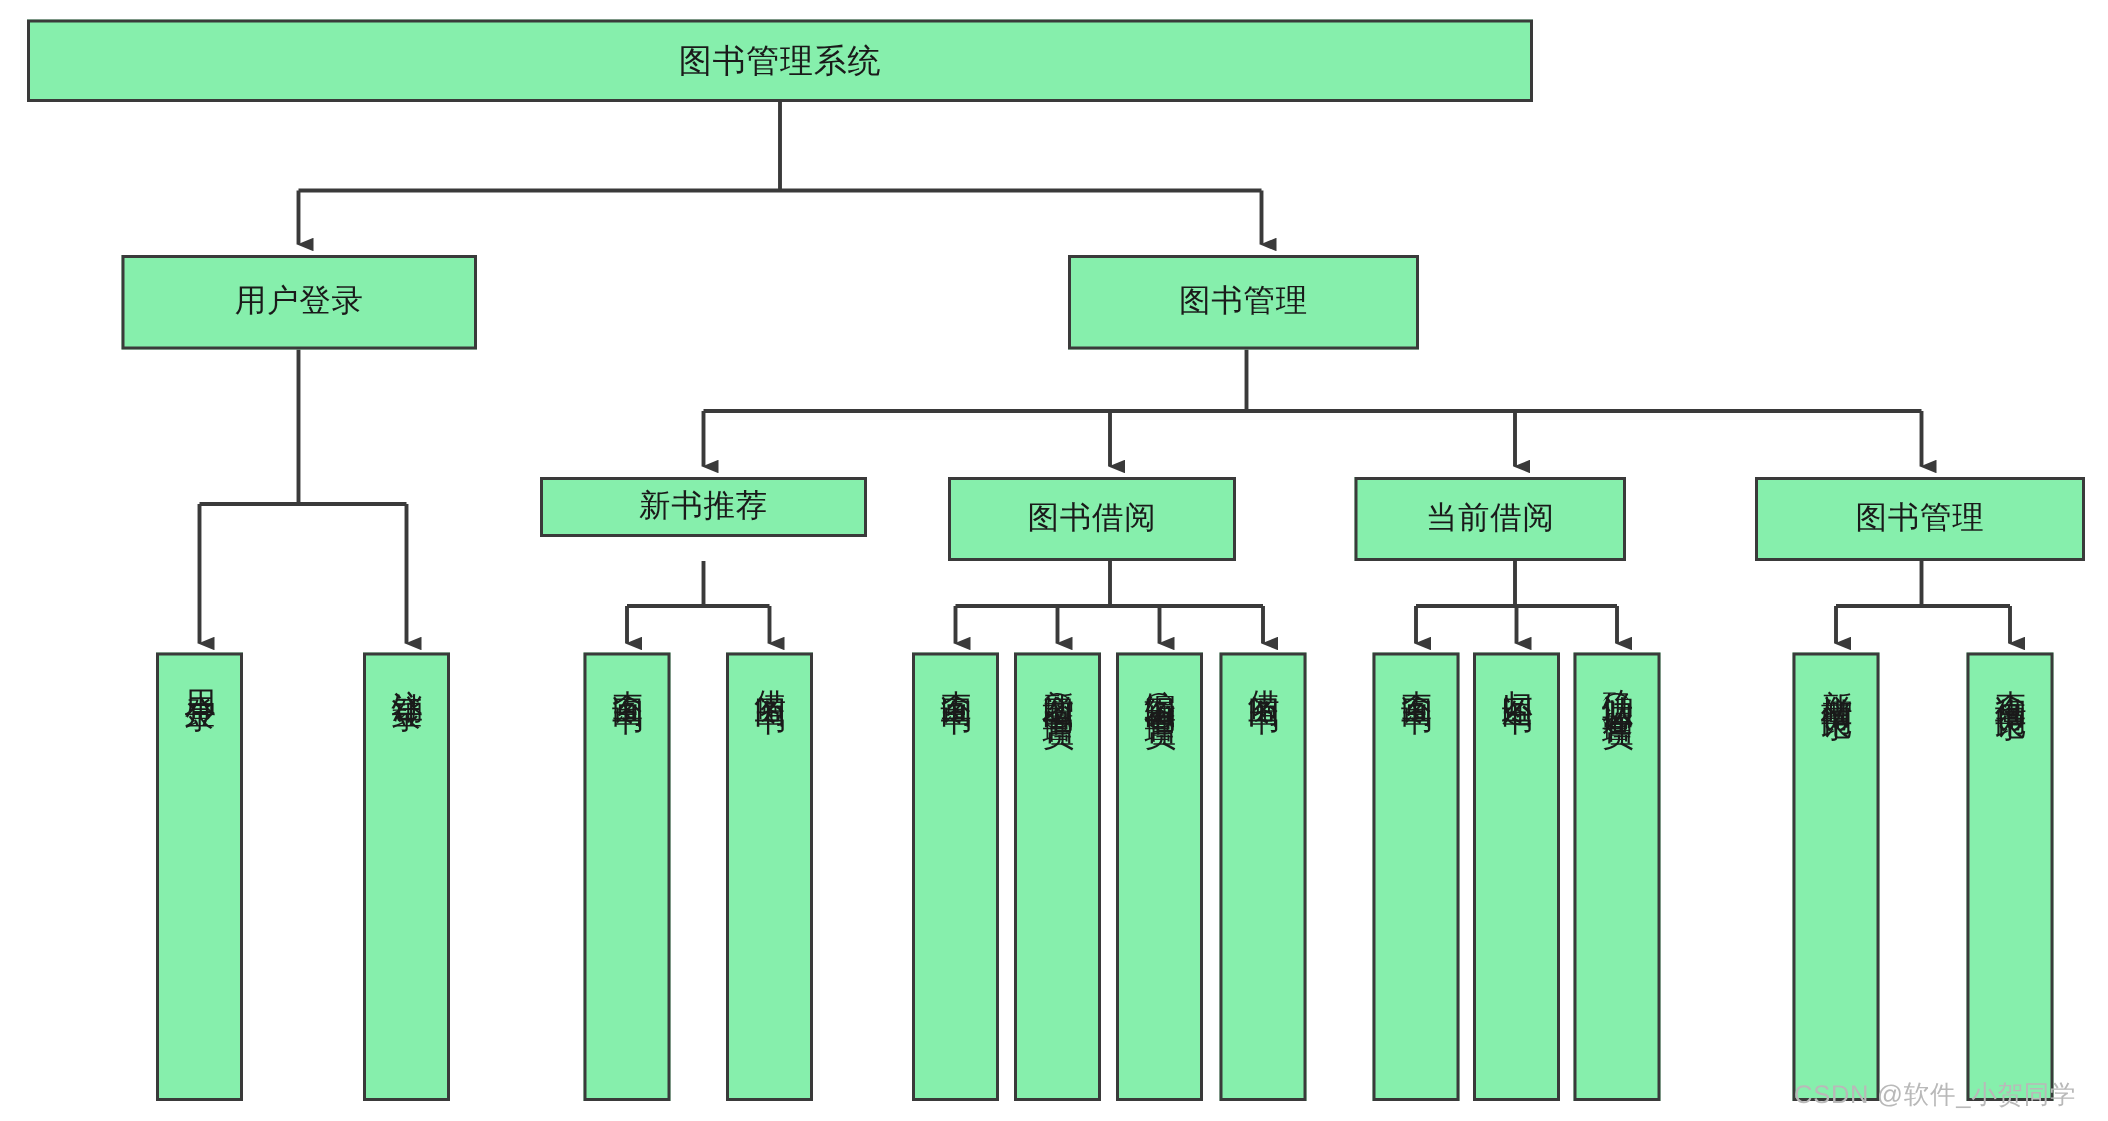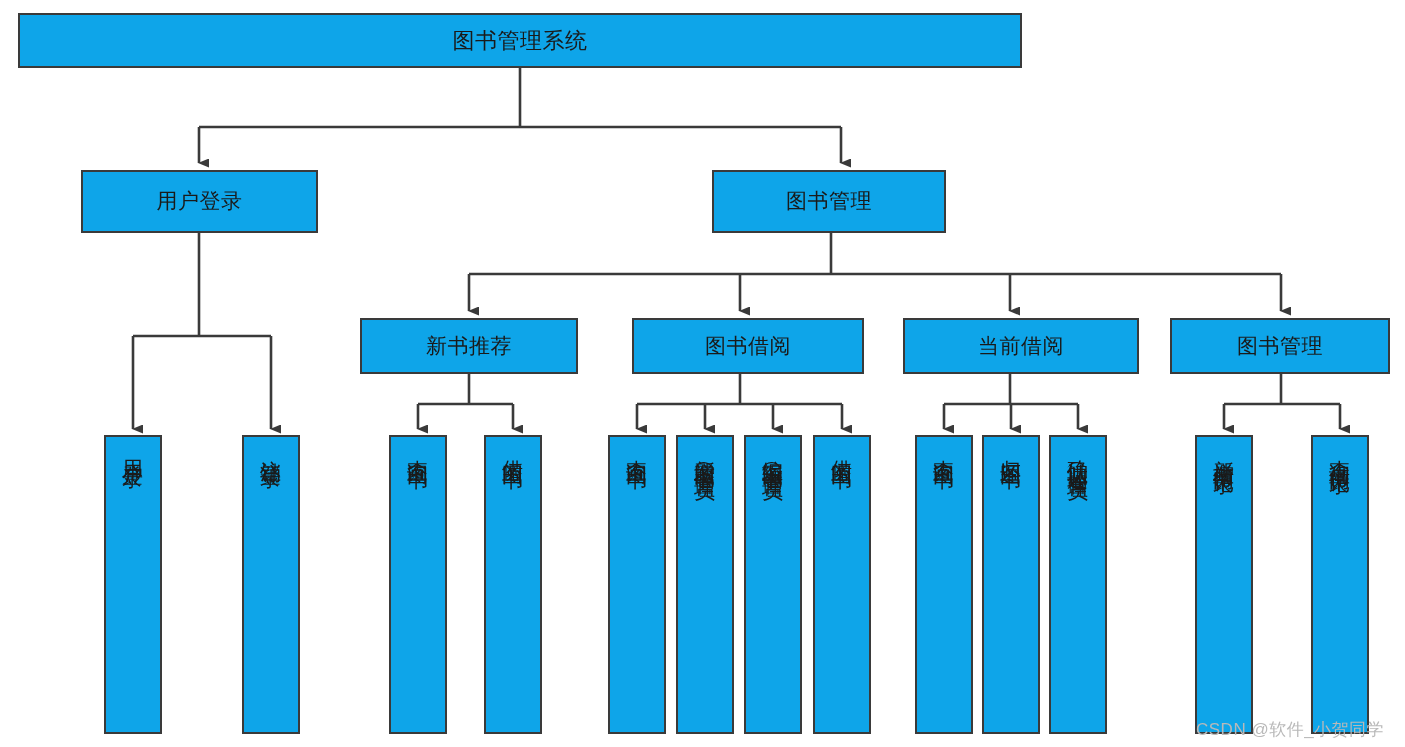--- a/index.html
+++ b/index.html
@@ -21,21 +21,21 @@
   svg.diagram-canvas {
     position: absolute;
     top: 0;
     left: 0;
     width: 1405px;
     height: 747px;
   }
   .node-box {
     position: absolute;
     box-sizing: border-box;
-    background: #0ea5e9;
+    background: #86efac;
     border: 2px solid #3a3a3a;
     display: flex;
     align-items: center;
     justify-content: center;
     overflow: hidden;
   }
   .node-label {
     color: #1a1a1a;
     text-align: center;
     line-height: 1.18;
@@ -140,27 +140,27 @@
     <span class="node-label">图书管理系统</span>
   </div>
 
   <div class="node-box horizontal" style="left:81px; top:170px; width:237px; height:63px;">
     <span class="node-label">用户登录</span>
   </div>
   <div class="node-box horizontal" style="left:712px; top:170px; width:234px; height:63px;">
     <span class="node-label">图书管理</span>
   </div>
 
-  <div class="node-box horizontal" style="left:360px; top:318px; width:218px; height:56px;">
+  <div class="node-box horizontal" style="left:360px; top:318px; width:218px; height:40px;">
     <span class="node-label">新书推荐</span>
   </div>
-  <div class="node-box horizontal" style="left:632px; top:318px; width:232px; height:56px;">
+  <div class="node-box horizontal" style="left:632px; top:318px; width:192px; height:56px;">
     <span class="node-label">图书借阅</span>
   </div>
-  <div class="node-box horizontal" style="left:903px; top:318px; width:236px; height:56px;">
+  <div class="node-box horizontal" style="left:903px; top:318px; width:181px; height:56px;">
     <span class="node-label">当前借阅</span>
   </div>
   <div class="node-box horizontal" style="left:1170px; top:318px; width:220px; height:56px;">
     <span class="node-label">图书管理</span>
   </div>
 
   <div class="node-box vertical" style="left:104px; top:435px; width:58px; height:299px;">
     <span class="node-label">用户登录</span>
   </div>
   <div class="node-box vertical" style="left:242px; top:435px; width:58px; height:299px;">

